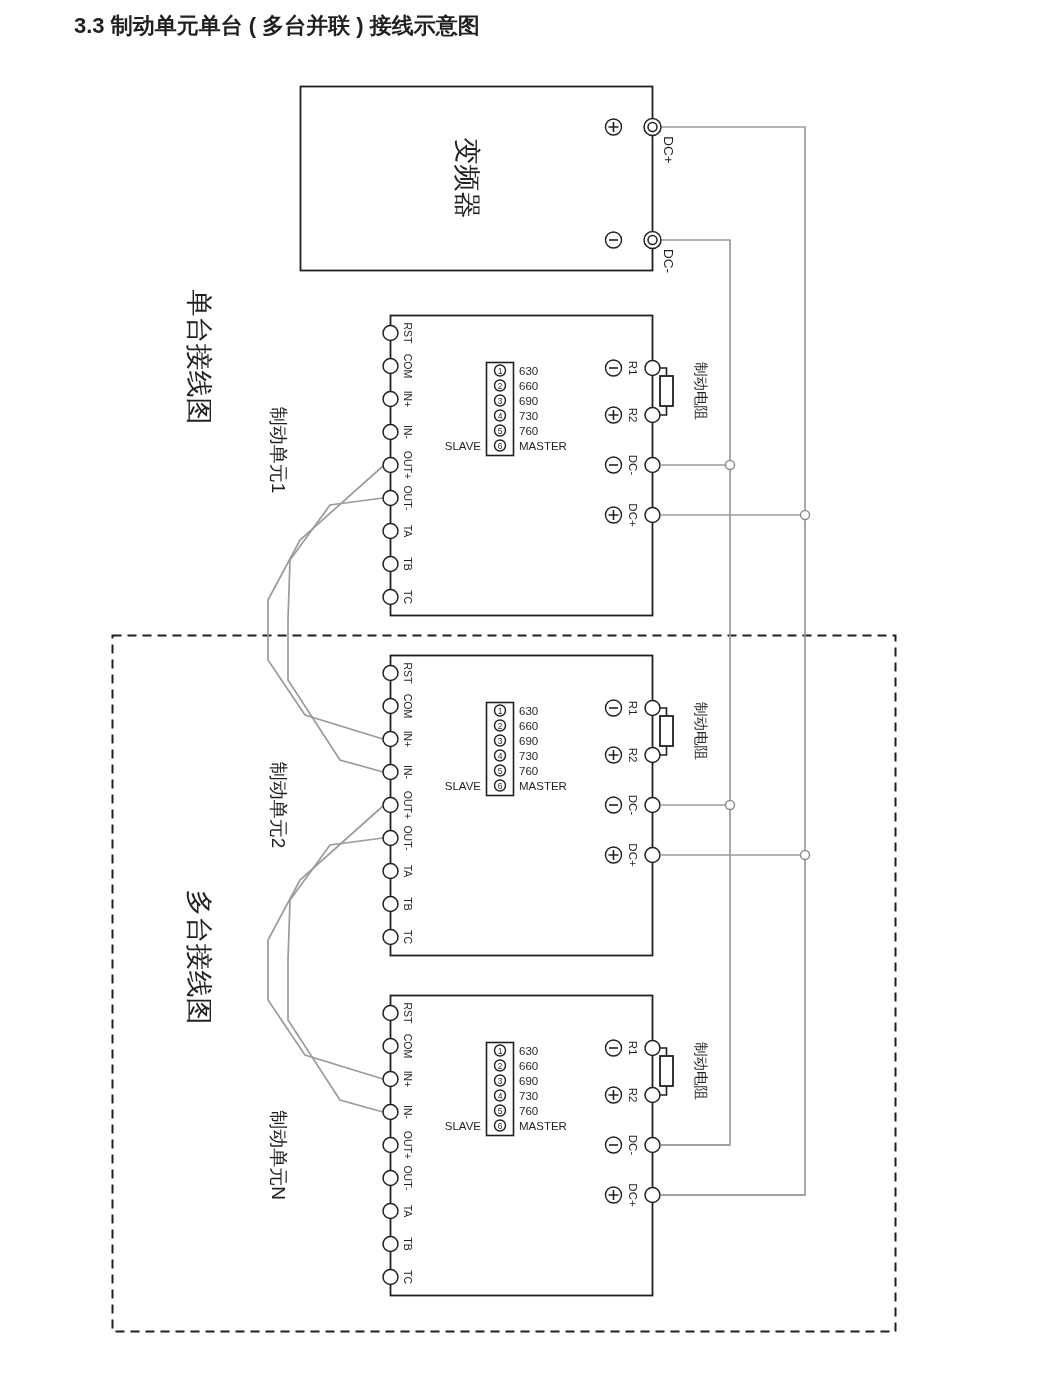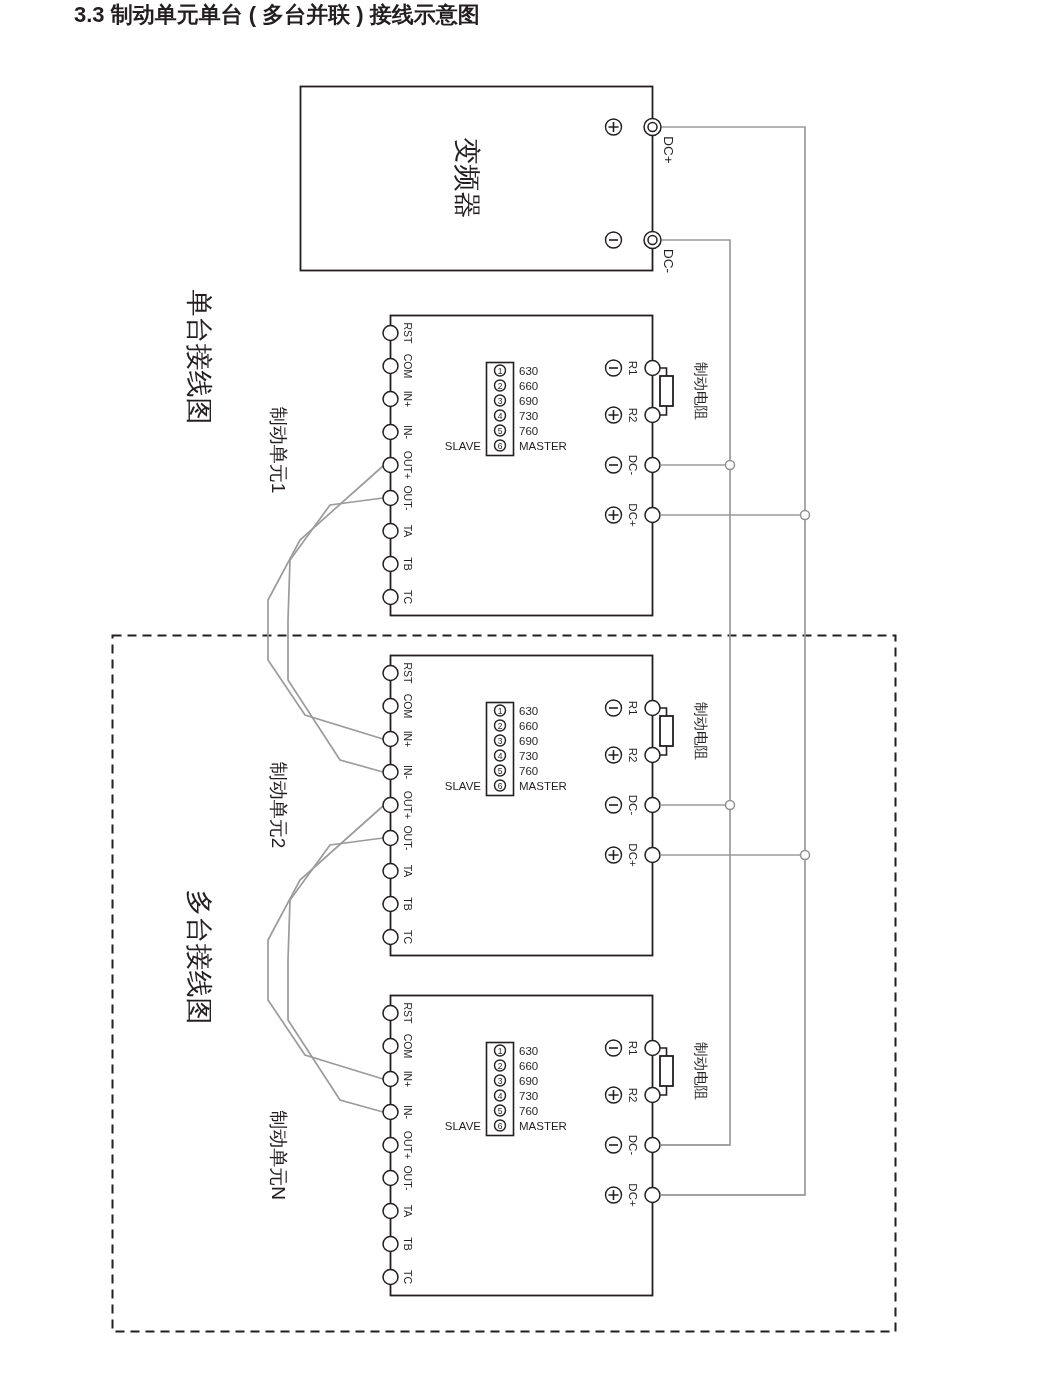--- a/index.html
+++ b/index.html
@@ -1,18 +1,18 @@
 <!DOCTYPE html>
 <html><head>
 <meta charset="utf-8">
 <style>
   html,body{margin:0;padding:0;background:#ffffff;}
   .stage{position:relative;width:1051px;height:1383px;background:#ffffff;overflow:hidden;
          font-family:"Liberation Sans", sans-serif;}
-  .page-title{position:absolute;left:74px;top:0;font-size:22px;font-weight:bold;color:#231f20;}
+  .page-title{position:absolute;left:74px;top:11px;font-size:22px;font-weight:bold;color:#231f20;}
   svg{position:absolute;left:0;top:0;}
   .ln{stroke:#231f20;stroke-width:1.6;fill:none;}
   .box{stroke:#231f20;stroke-width:1.8;fill:#ffffff;}
   .wire{stroke:#9b9b9b;stroke-width:1.7;fill:none;}
   .term{fill:#ffffff;stroke:#231f20;stroke-width:1.5;}
   .jdot{fill:#ffffff;stroke:#8f8f8f;stroke-width:1.5;}
   .sym{fill:#ffffff;stroke:#231f20;stroke-width:1.4;}
   .dash{stroke:#231f20;stroke-width:2;fill:none;stroke-dasharray:9 6;}
   text{fill:#231f20;font-family:"Liberation Sans", sans-serif;}
   .t-big{font-size:27px;}

